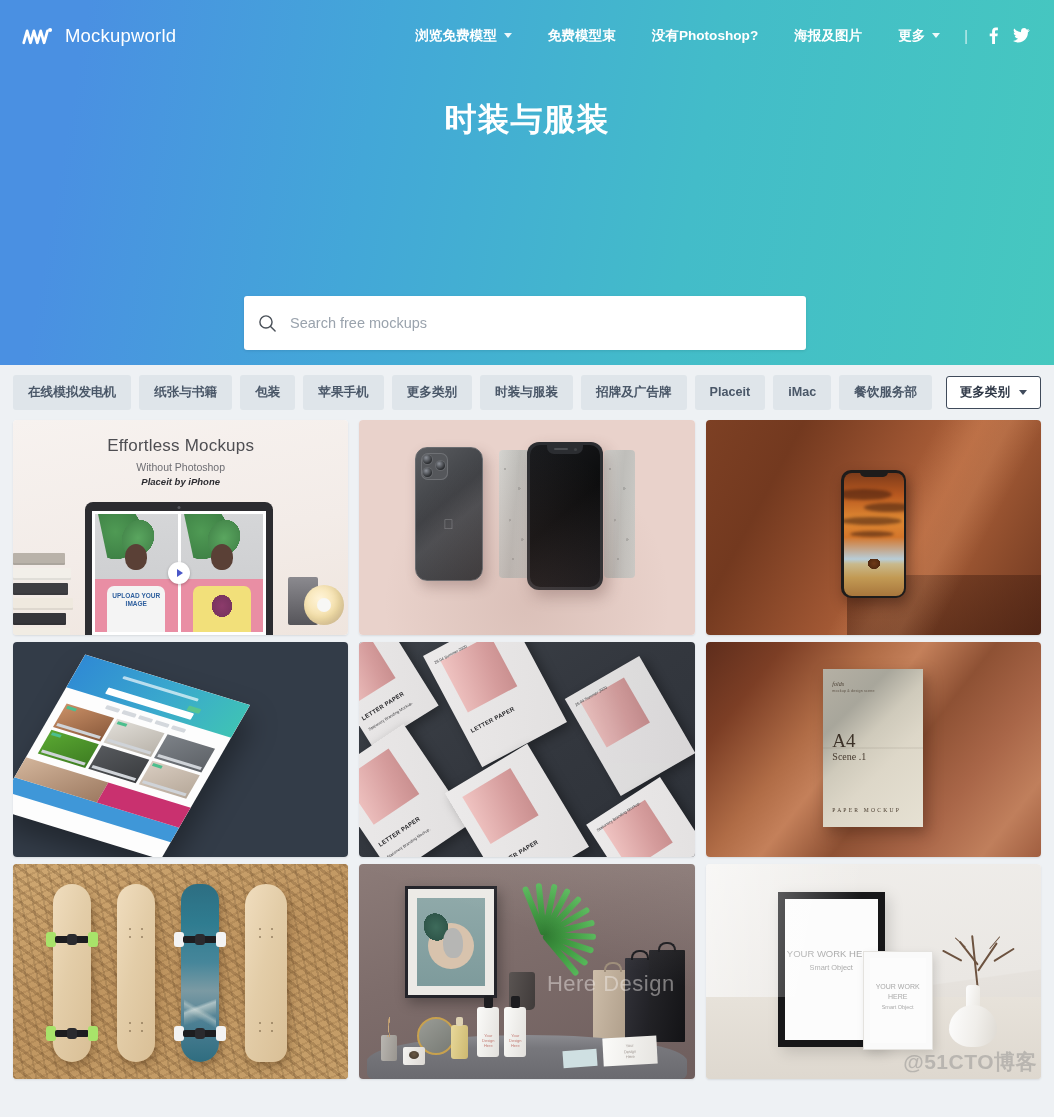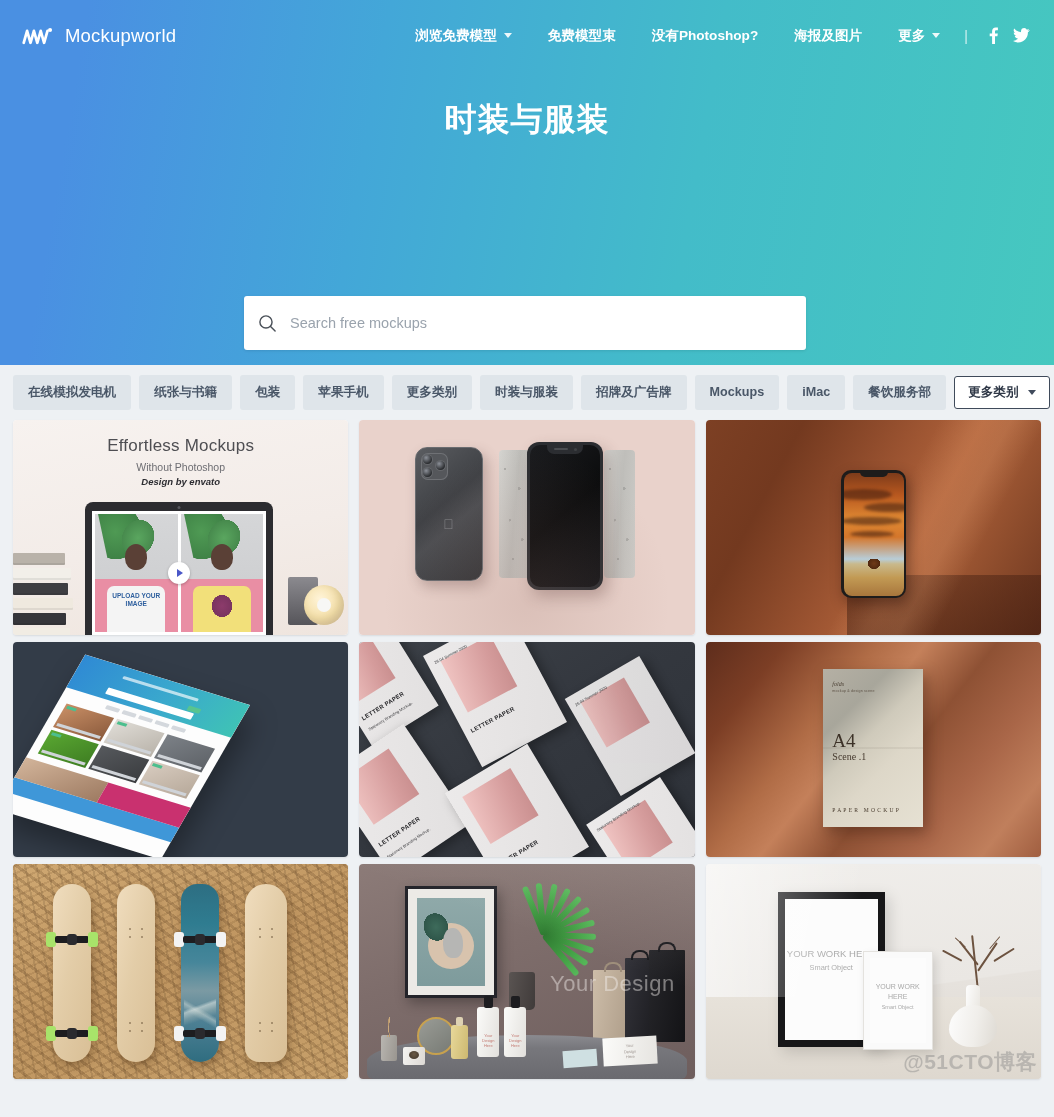--- a/index.html
+++ b/index.html
@@ -1028,36 +1028,36 @@
 </div>
 
 <div class="filter-bar">
   <span class="chip">在线模拟发电机</span>
   <span class="chip">纸张与书籍</span>
   <span class="chip">包装</span>
   <span class="chip">苹果手机</span>
   <span class="chip">更多类别</span>
   <span class="chip">时装与服装</span>
   <span class="chip">招牌及广告牌</span>
-  <span class="chip">Mockups</span>
+  <span class="chip">Placeit</span>
   <span class="chip">iMac</span>
   <span class="chip">餐饮服务部</span>
   <span class="chip more">
     <span>更多类别</span>
     <i class="chev-dark"></i>
   </span>
 </div>
 
 <div class="grid">
 
   <div class="card">
     <div class="scene ad-bg">
       <div class="ad-t1">Effortless Mockups</div>
       <div class="ad-t2">Without Photoshop</div>
-      <div class="ad-t3">Design by envato</div>
+      <div class="ad-t3">Placeit by iPhone</div>
 
       <div class="books">
         <i></i>
           <i></i>
           <i></i>
           <i></i>
           <i></i>
           <i></i>
       </div>
 
@@ -1289,21 +1289,21 @@
           <i style="transform:rotate(-112deg)"></i>
         <i style="transform:rotate(50deg)"></i>
       </div>
       <div class="frame-pic">
         <div class="art">
             <span class="circle"></span>
             <span class="lf"></span>
             <span class="face"></span>
           </div>
       </div>
-      <div class="yd-text">Your Design</div>
+      <div class="yd-text">Here Design</div>
       <div class="bags">
         <div class="bag kraft">
             <span class="handle"></span>
           </div>
         <div class="bag black2">
             <span class="handle"></span>
           </div>
         <div class="bag black">
             <span class="handle"></span>
           </div>

